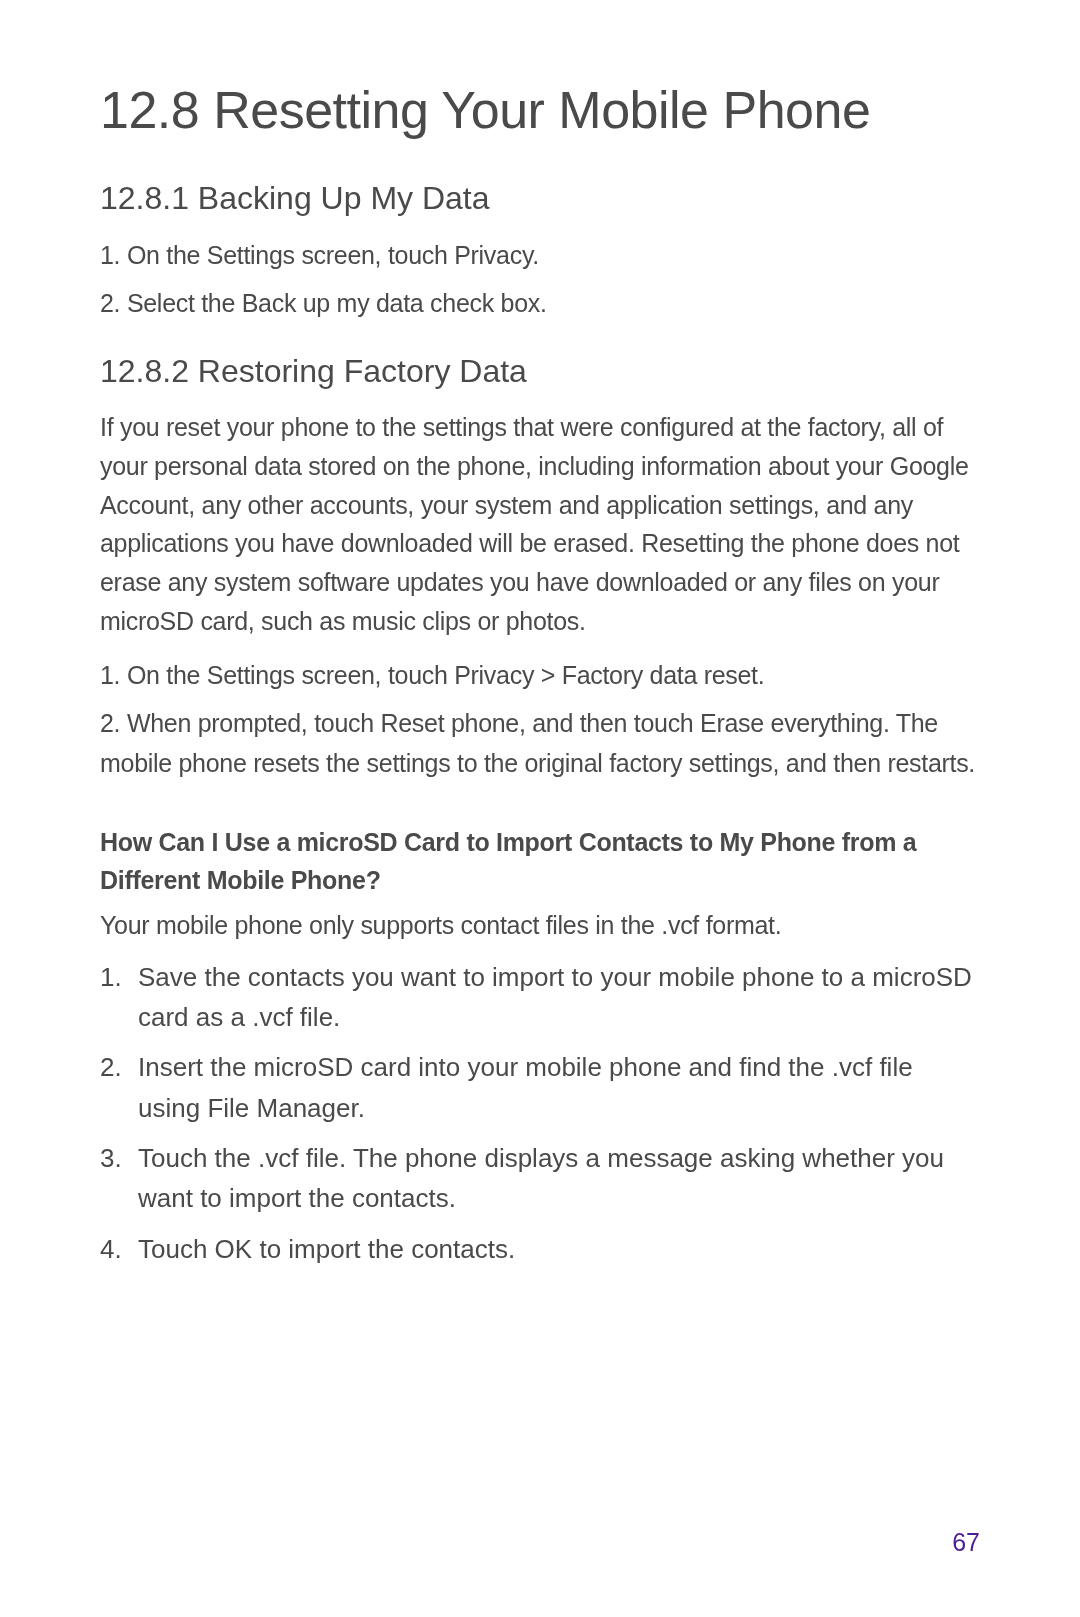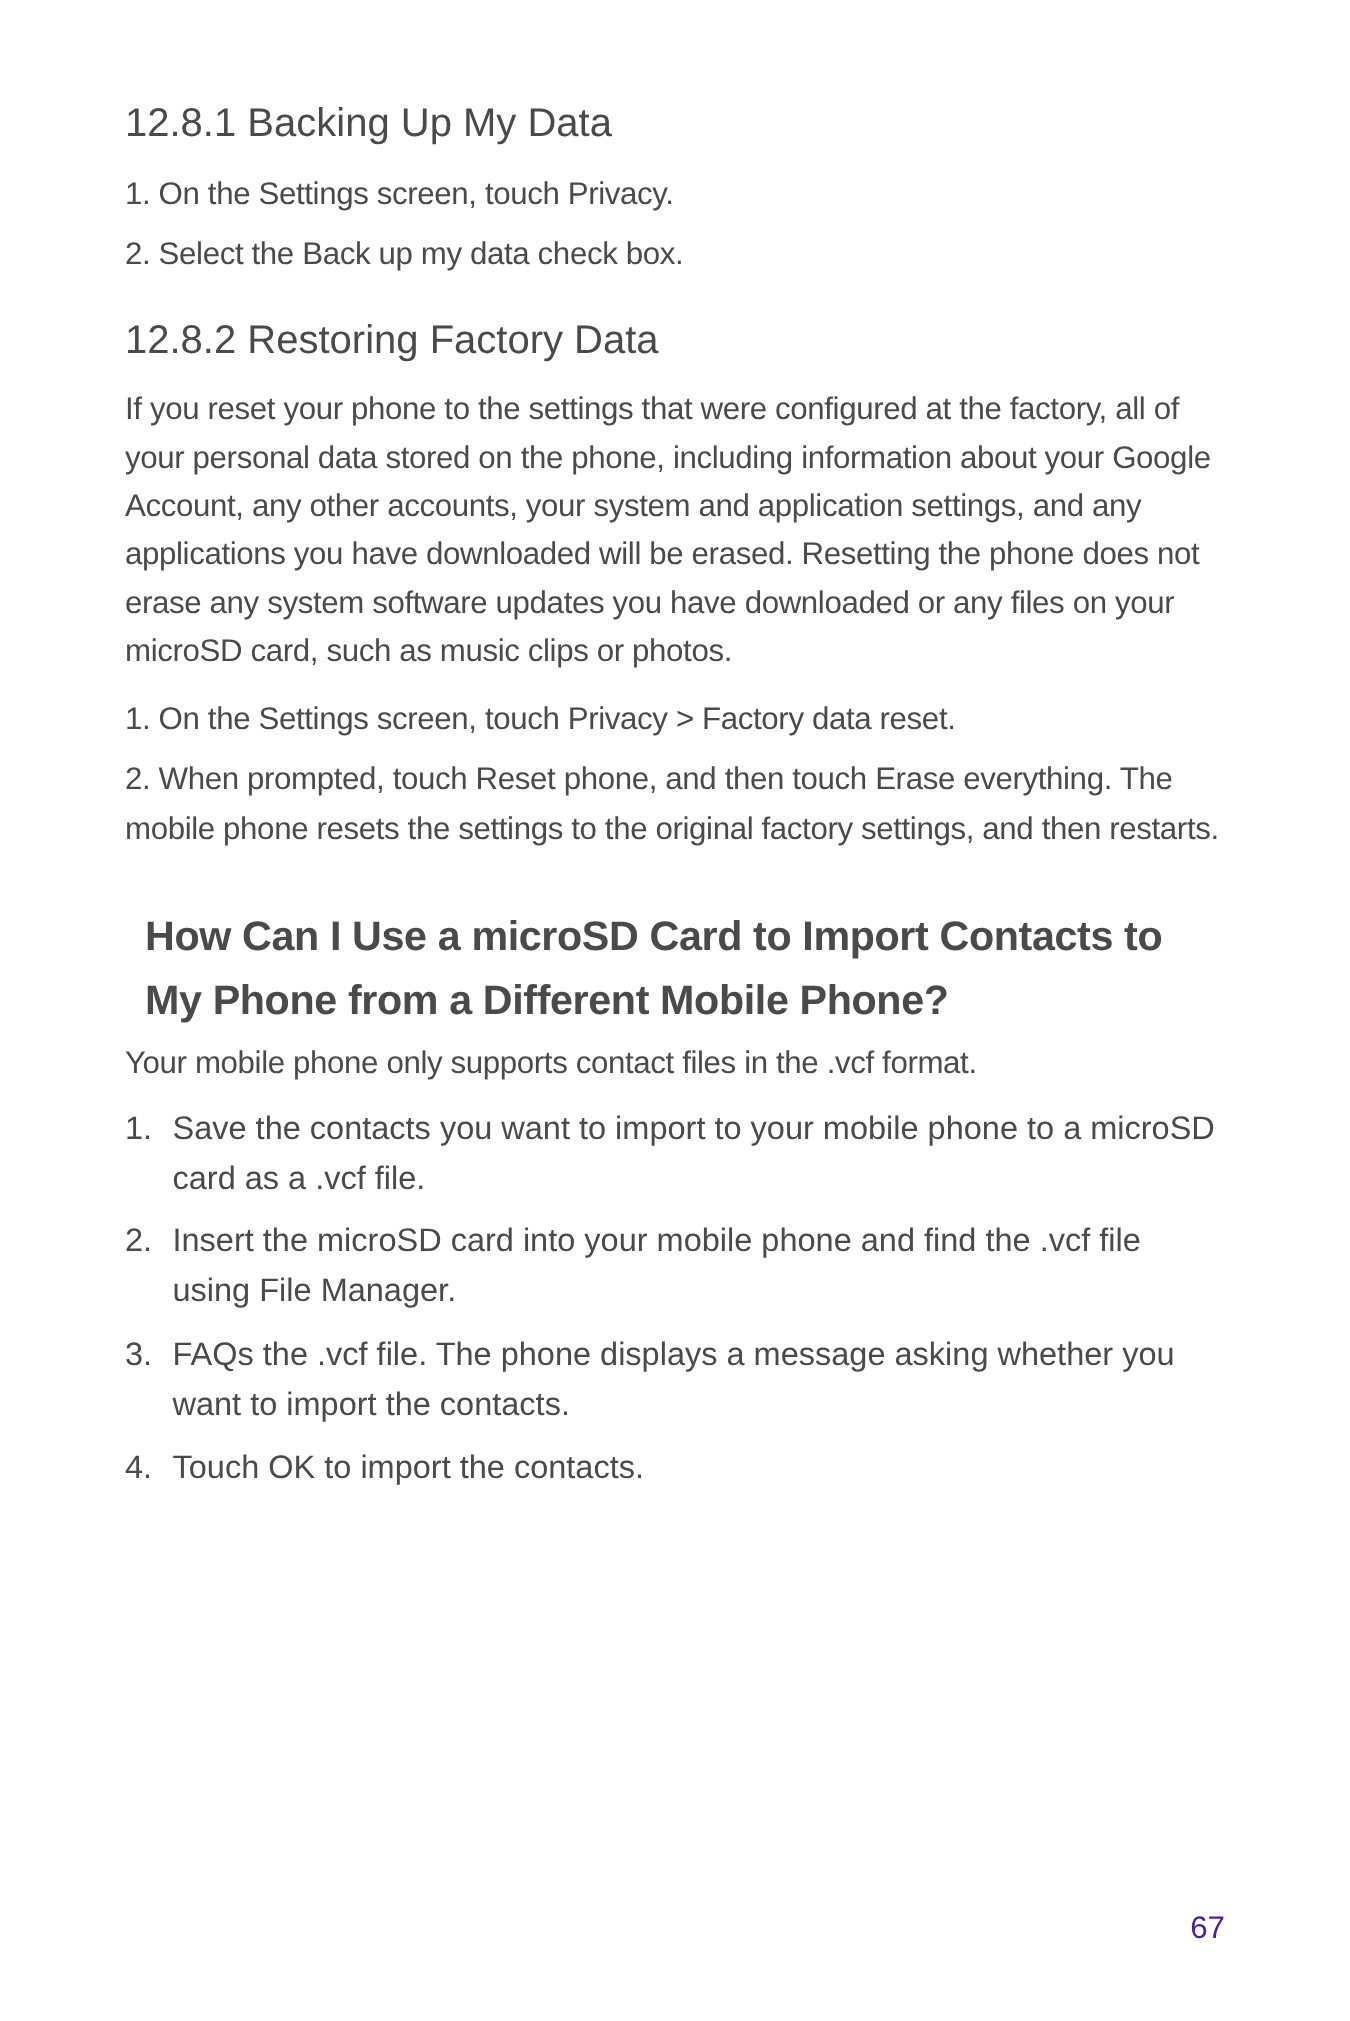--- a/index.html
+++ b/index.html
@@ -41,24 +41,24 @@
     font-size: 25px;
     line-height: 1.6;
     margin: 0 0 30px 0;
     letter-spacing: -0.3px;
   }
   .steps .step {
     margin: 0 0 8px 0;
   }
   .bold { font-weight: 400; }
   .faq-q {
-    font-size: 33px;
+    font-size: 25px;
     font-weight: 700;
     line-height: 1.55;
-    margin: 0 0 6px 16px;
+    margin: 0 0 6px 0;
     letter-spacing: -0.3px;
   }
   .faq-intro {
     font-size: 25px;
     line-height: 1.55;
     margin: 0 0 12px 0;
     letter-spacing: -0.3px;
   }
   .ol {
     font-size: 26px;
@@ -85,20 +85,21 @@
     font-size: 25px;
     color: #4c1d95;
   }
   .section-gap { height: 10px; }
 </style>
 </head>
 <body>
 
 <div class="page">
 
+  <h1>12.8  Resetting Your Mobile Phone</h1>
 
   <h2>12.8.1  Backing Up My Data</h2>
   <div class="steps">
     <div class="step">
       <span>1. On the </span><span class="bold">Settings</span><span> screen, touch </span><span class="bold">Privacy</span><span>.</span>
     </div>
     <div class="step">
       <span>2. Select the </span><span class="bold">Back up my data</span><span> check box.</span>
     </div>
   </div>
@@ -131,21 +132,21 @@
     </div>
     <div class="li">
       <div class="num">2.</div>
       <div class="txt">
         <span>Insert the microSD card into your mobile phone and find the </span><span class="bold">.vcf</span><span> file using </span><span class="bold">File Manager</span><span>.</span>
       </div>
     </div>
     <div class="li">
       <div class="num">3.</div>
       <div class="txt">
-        <span>FAQs the </span><span class="bold">.vcf</span><span> file. The phone displays a message asking whether you want to import the contacts.</span>
+        <span>Touch the </span><span class="bold">.vcf</span><span> file. The phone displays a message asking whether you want to import the contacts.</span>
       </div>
     </div>
     <div class="li">
       <div class="num">4.</div>
       <div class="txt">
         <span>Touch </span><span class="bold">OK</span><span> to import the contacts.</span>
       </div>
     </div>
   </div>
 

